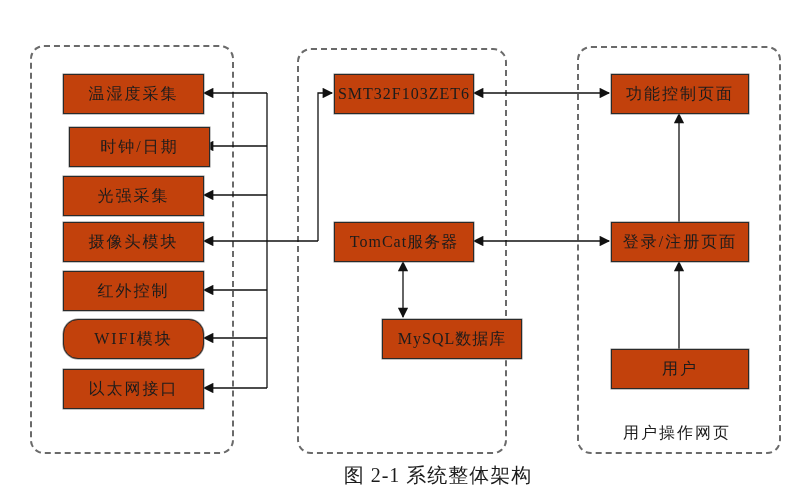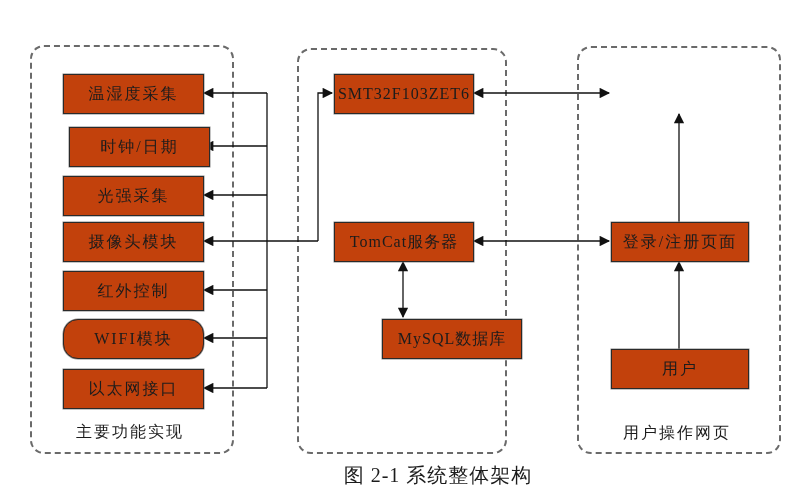--- a/index.html
+++ b/index.html
@@ -98,21 +98,21 @@
   <div class="node" style="left:63px;top:176px;width:139px;height:38px;">光强采集</div>
   <div class="node" style="left:63px;top:222px;width:139px;height:38px;">摄像头模块</div>
   <div class="node" style="left:63px;top:271px;width:139px;height:38px;">红外控制</div>
   <div class="node" style="left:63px;top:319px;width:139px;height:38px;border-radius:15px;">WIFI模块</div>
   <div class="node" style="left:63px;top:369px;width:139px;height:38px;">以太网接口</div>
 
   <div class="node" style="left:334px;top:74px;width:138px;height:38px;letter-spacing:1px;">SMT32F103ZET6</div>
   <div class="node" style="left:334px;top:222px;width:138px;height:38px;letter-spacing:1px;">TomCat服务器</div>
   <div class="node" style="left:334px;top:319px;width:138px;height:38px;letter-spacing:1px;margin-left:48px;">MySQL数据库</div>
 
+  <div class="node" style="left:611px;top:74px;width:136px;height:38px;">功能控制页面</div>
   <div class="node" style="left:611px;top:222px;width:136px;height:38px;">登录/注册页面</div>
   <div class="node" style="left:611px;top:349px;width:136px;height:38px;">用户</div>
 
-  <div class="group-label" style="left:30px;top:422px;width:200px;">主要功能实现</div>
   <div class="group-label" style="left:577px;top:423px;width:200px;text-align:center;">用户操作网页</div>
 
   <div class="caption">图 2-1 系统整体架构</div>
 
 </div>
 
 </body></html>

